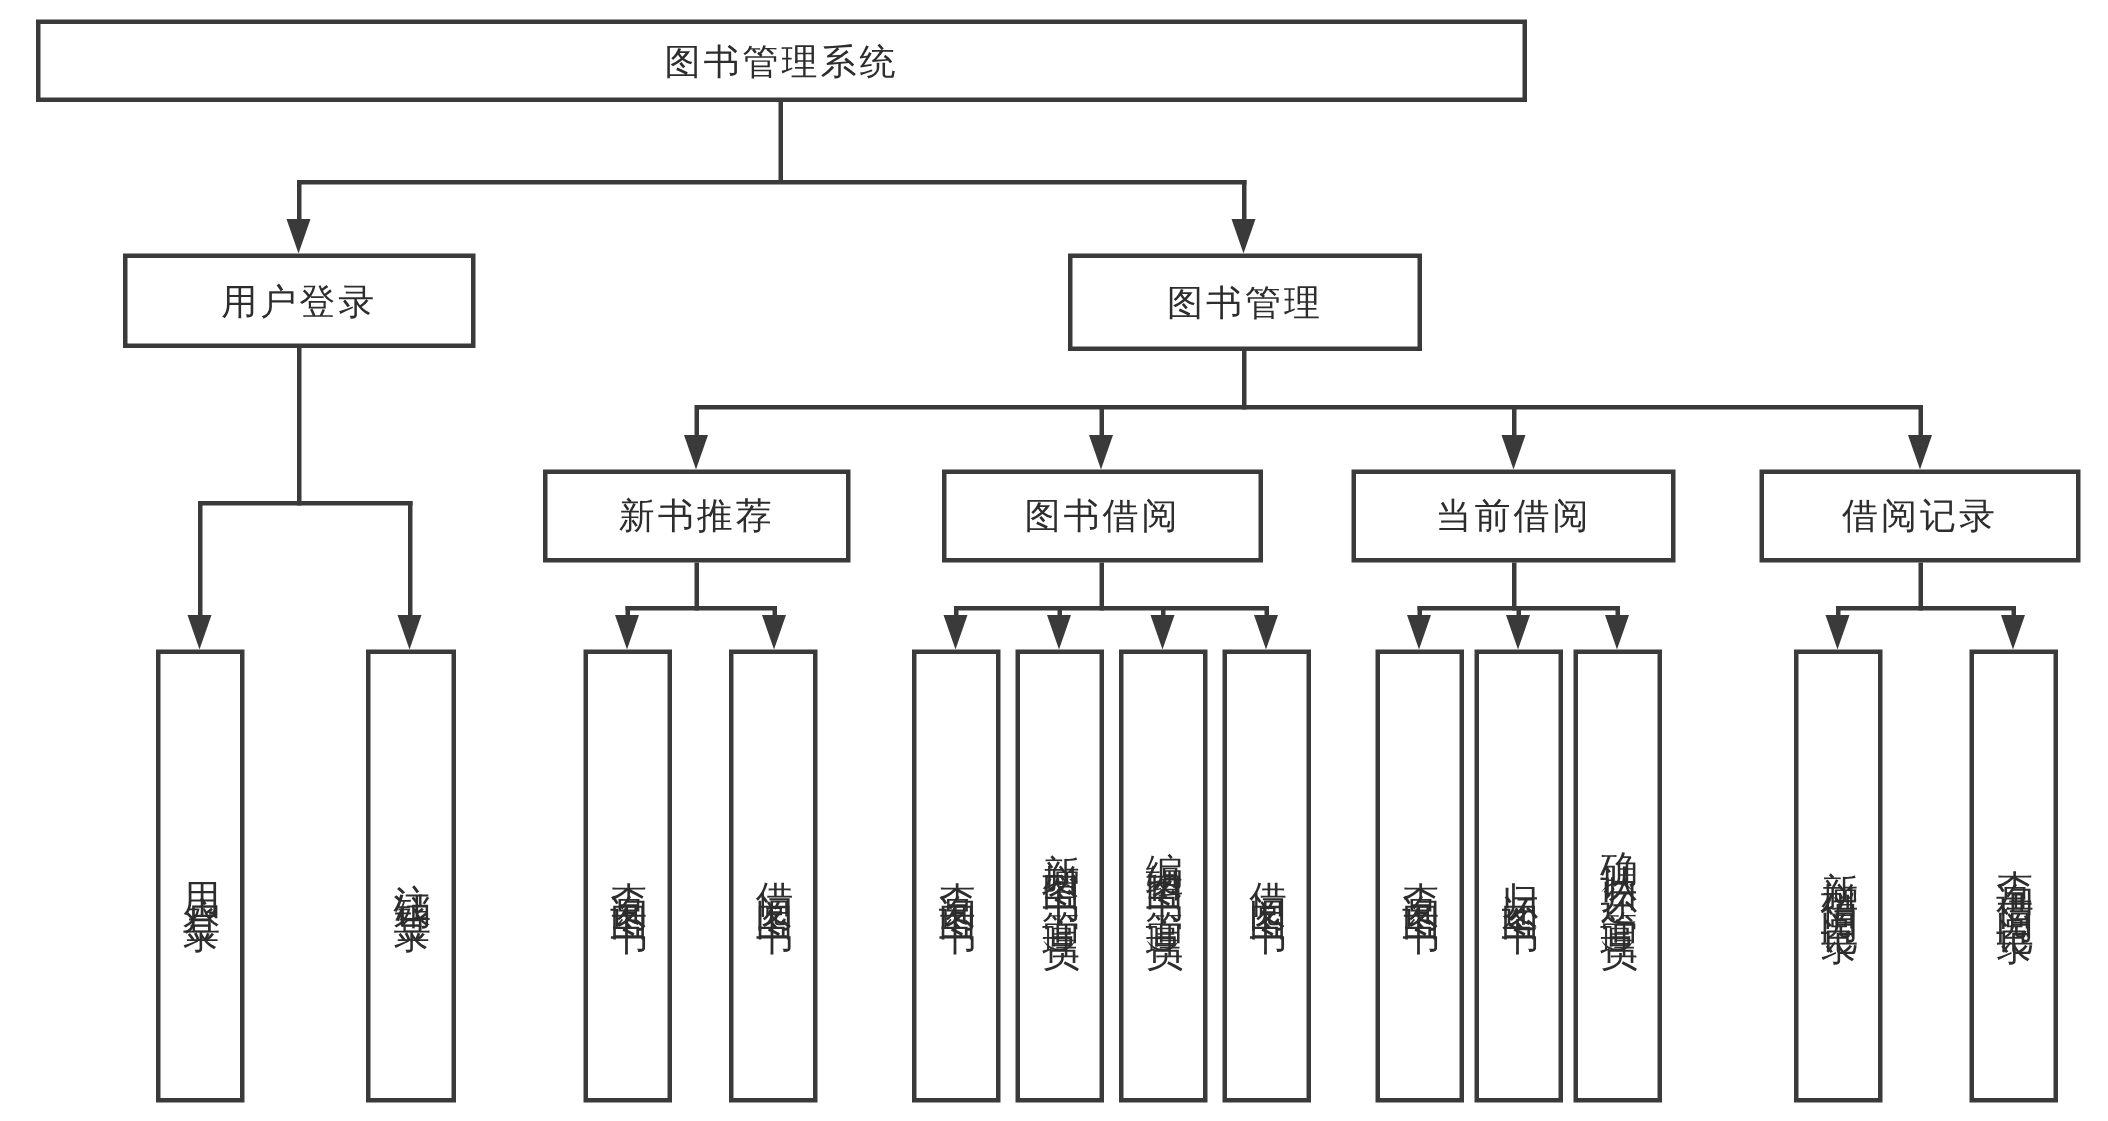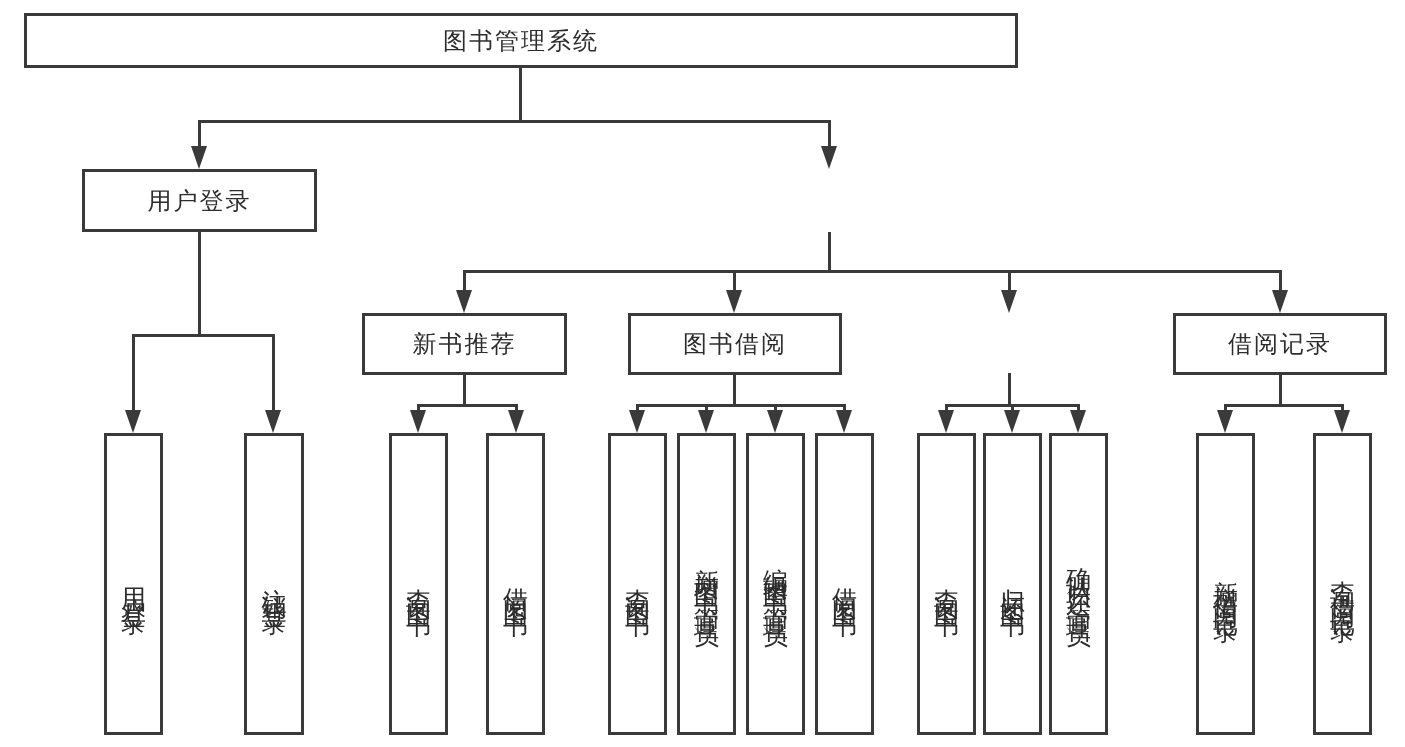--- a/index.html
+++ b/index.html
@@ -92,25 +92,27 @@
   <div class="hline" style="left:1224px;top:404px;width:120px"></div>
   <div class="vline" style="left:1224px;top:404px;height:10px"></div>
   <div class="arrow" style="left:1217px;top:410px"></div>
   <div class="vline" style="left:1341px;top:404px;height:10px"></div>
   <div class="arrow" style="left:1334px;top:410px"></div>
 
   <div class="box" style="left:24px;top:13px;width:994px;height:55px">图书管理系统</div>
 
   <div class="box" style="left:82px;top:169px;width:235px;height:63px">用户登录</div>
 
+  <div class="box" style="left:712px;top:169px;width:236px;height:65px">图书管理</div>
 
   <div class="box" style="left:362px;top:313px;width:205px;height:62px">新书推荐</div>
 
   <div class="box" style="left:628px;top:313px;width:214px;height:62px">图书借阅</div>
 
+  <div class="box" style="left:901px;top:313px;width:216px;height:62px">当前借阅</div>
 
   <div class="box" style="left:1173px;top:313px;width:214px;height:62px">借阅记录</div>
 
   <div class="box" style="left:104px;top:433px;width:59px;height:302px">
     <span class="vtext">用户登录</span>
   </div>
   <div class="box" style="left:244px;top:433px;width:60px;height:302px">
     <span class="vtext">注销登录</span>
   </div>
 

